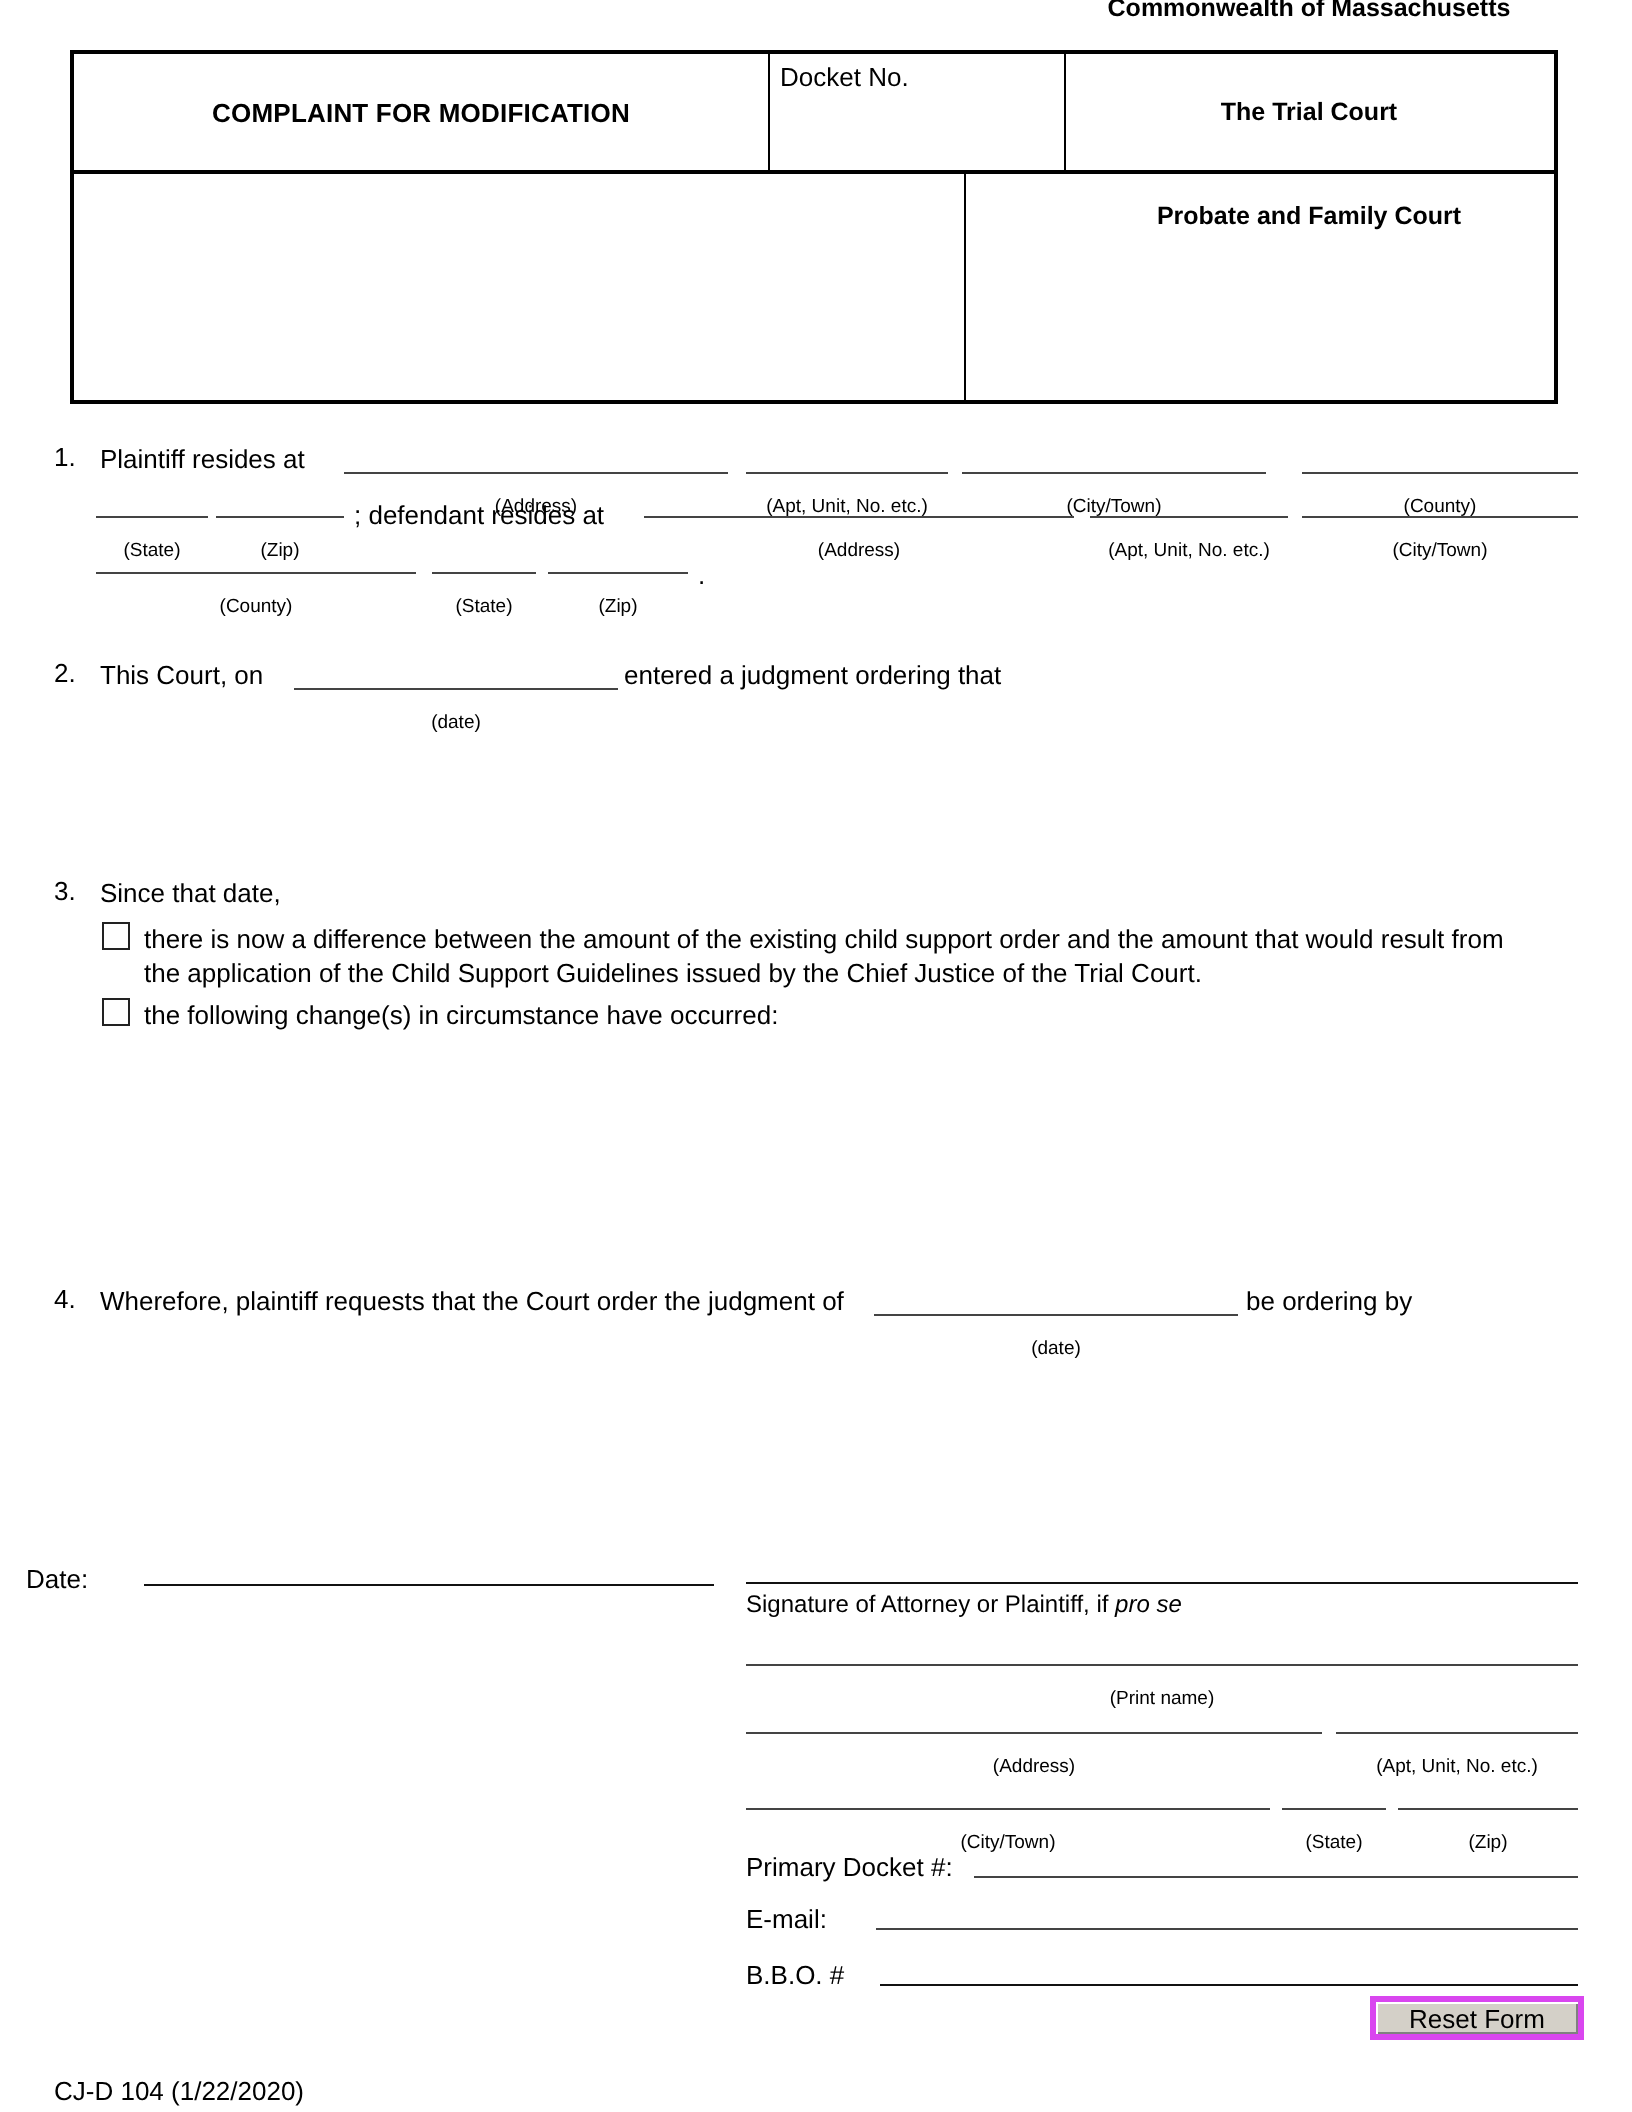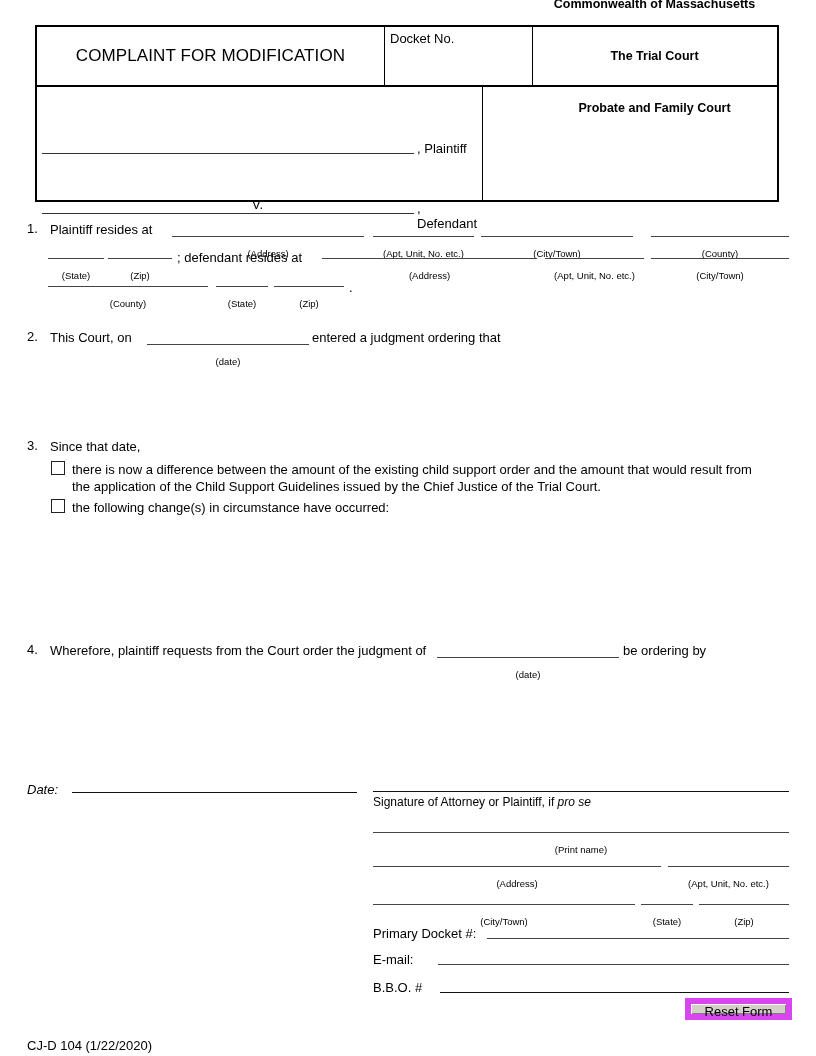--- a/index.html
+++ b/index.html
@@ -47,21 +47,21 @@
     border: 2px solid #000;
   }
   .hsep-h { position: absolute; left: 0; right: 0; top: 58px; height: 0; border-top: 2px solid #000; }
   .hsep-v1 { position: absolute; left: 347px; top: 0; width: 0; height: 58px; border-left: 1.5px solid #000; }
   .hsep-v2 { position: absolute; left: 495px; top: 0; width: 0; height: 58px; border-left: 1.5px solid #000; }
   .hsep-v3 { position: absolute; left: 445px; top: 58px; width: 0; bottom: 0; border-left: 1.5px solid #000; }
 
   .form-title {
     position: absolute; left: 0; top: 0; width: 347px; height: 58px;
     display: flex; align-items: center; justify-content: center;
-    font-size: 17px; font-weight: normal; letter-spacing: .1px;
+    font-size: 13px; font-weight: bold; letter-spacing: .1px;
   }
   .docket-label {
     position: absolute; left: 353px; top: 4px;
     font-size: 13px;
   }
   .court-block {
     position: absolute; left: 495px; top: 0; right: 0; height: 58px;
     display: flex; flex-direction: column; align-items: center; justify-content: center;
     font-size: 12.5px; font-weight: bold; line-height: 16px; text-align: center; gap: 36px;
   }
@@ -99,21 +99,21 @@
     border: 1.2px solid #222;
     background: #fff;
   }
 
   
   .reset-btn {
     position: absolute;
     left: 685px; top: 998px;
     width: 107px; height: 22px;
     background: #d4d0c8;
-    border: 6px solid #d946ef;
+    border: 3px solid #d946ef;
     box-shadow: inset 1px 1px 0 #ffffff, inset -1px -1px 0 #808080;
     font-family: "Liberation Sans", sans-serif;
     font-size: 13px;
     color: #000;
     cursor: pointer;
     padding: 0;
   }
 
   .footer { position: absolute; left: 27px; top: 1038px; font-size: 13px; }
 
@@ -135,31 +135,20 @@
 
     <div class="docket-label">Docket No.</div>
     <div class="abs" style="left:353px; top:24px; width:135px; height:26px;"></div>
 
     <div class="court-block">
       <span>Commonwealth of Massachusetts</span>
       <span>The Trial Court</span>
       <span>Probate and Family Court</span>
     </div>
 
-    <div class="parties">
-      <div class="abs" style="left:5px; top:46px; width:372px; height:22px;"></div>
-      <div class="p-plaintiff-rule"></div>
-      <div class="p-plaintiff-lbl">, Plaintiff</div>
-
-      <div class="p-v">V.</div>
-
-      <div class="abs" style="left:5px; top:106px; width:372px; height:22px;"></div>
-      <div class="p-defendant-rule"></div>
-      <div class="p-defendant-lbl">, Defendant</div>
-    </div>
 
   </div>
 
   <div>
     <div class="num" style="left:27px; top:221px;">1.</div>
     <div class="itemtext" style="left:50px; top:221px;">Plaintiff resides at</div>
 
     <div class="abs" style="left:172px; top:219px; width:192px; height:17px;"></div>
     <div class="rule" style="left:172px; top:236px; width:192px;"></div>
     <div class="cap" style="left:172px; top:237px; width:192px;">(Address)</div>
@@ -237,33 +226,33 @@
     </div>
 
     <div class="cbox" style="left:51px; top:499px;"></div>
     <div class="itemtext" style="left:72px; top:499px;">the following change(s) in circumstance have occurred:</div>
 
     <div class="abs" style="left:50px; top:522px; width:739px; height:100px;"></div>
   </div>
 
   <div>
     <div class="num" style="left:27px; top:642px;">4.</div>
-    <div class="itemtext" style="left:50px; top:642px;">Wherefore, plaintiff requests from the Court order the judgment of</div>
+    <div class="itemtext" style="left:50px; top:642px;">Wherefore, plaintiff requests that the Court order the judgment of</div>
 
     <div class="abs" style="left:437px; top:640px; width:182px; height:17px;"></div>
     <div class="rule" style="left:437px; top:657px; width:182px;"></div>
     <div class="cap" style="left:437px; top:658px; width:182px;">(date)</div>
 
     <div class="itemtext" style="left:623px; top:642px;">be ordering by</div>
 
     <div class="abs" style="left:50px; top:670px; width:739px; height:90px;"></div>
   </div>
 
   <div>
-    <div class="itemtext" style="left:27px; top:781px;font-style:italic;">Date:</div>
+    <div class="itemtext" style="left:13px; top:781px;">Date:</div>
     <div class="abs" style="left:72px; top:776px; width:285px; height:18px;"></div>
     <div class="rule dark" style="left:72px; top:792px; width:285px;"></div>
 
     <div class="abs" style="left:373px; top:772px; width:416px; height:18px;"></div>
     <div class="rule dark" style="left:373px; top:791px; width:416px;"></div>
     <div class="abs txt" style="left:373px; top:795px; font-size:12px;"><span>Signature of Attorney or Plaintiff, if </span><span class="ital">pro se</span></div>
 
     <div class="abs" style="left:373px; top:815px; width:416px; height:17px;"></div>
     <div class="rule" style="left:373px; top:832px; width:416px;"></div>
     <div class="cap" style="left:373px; top:833px; width:416px;">(Print name)</div>

